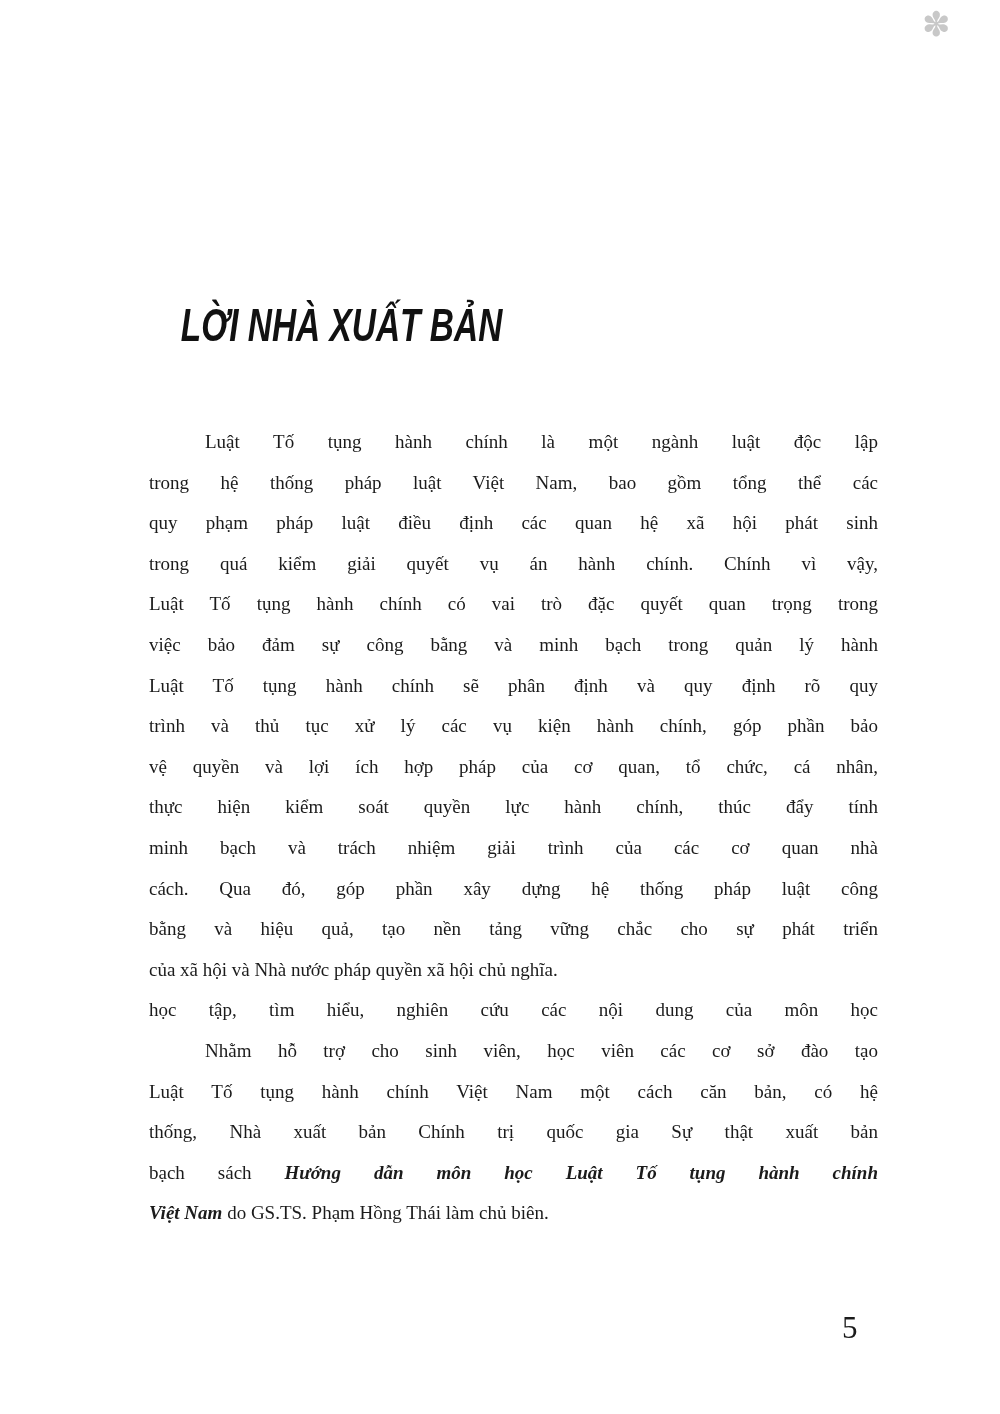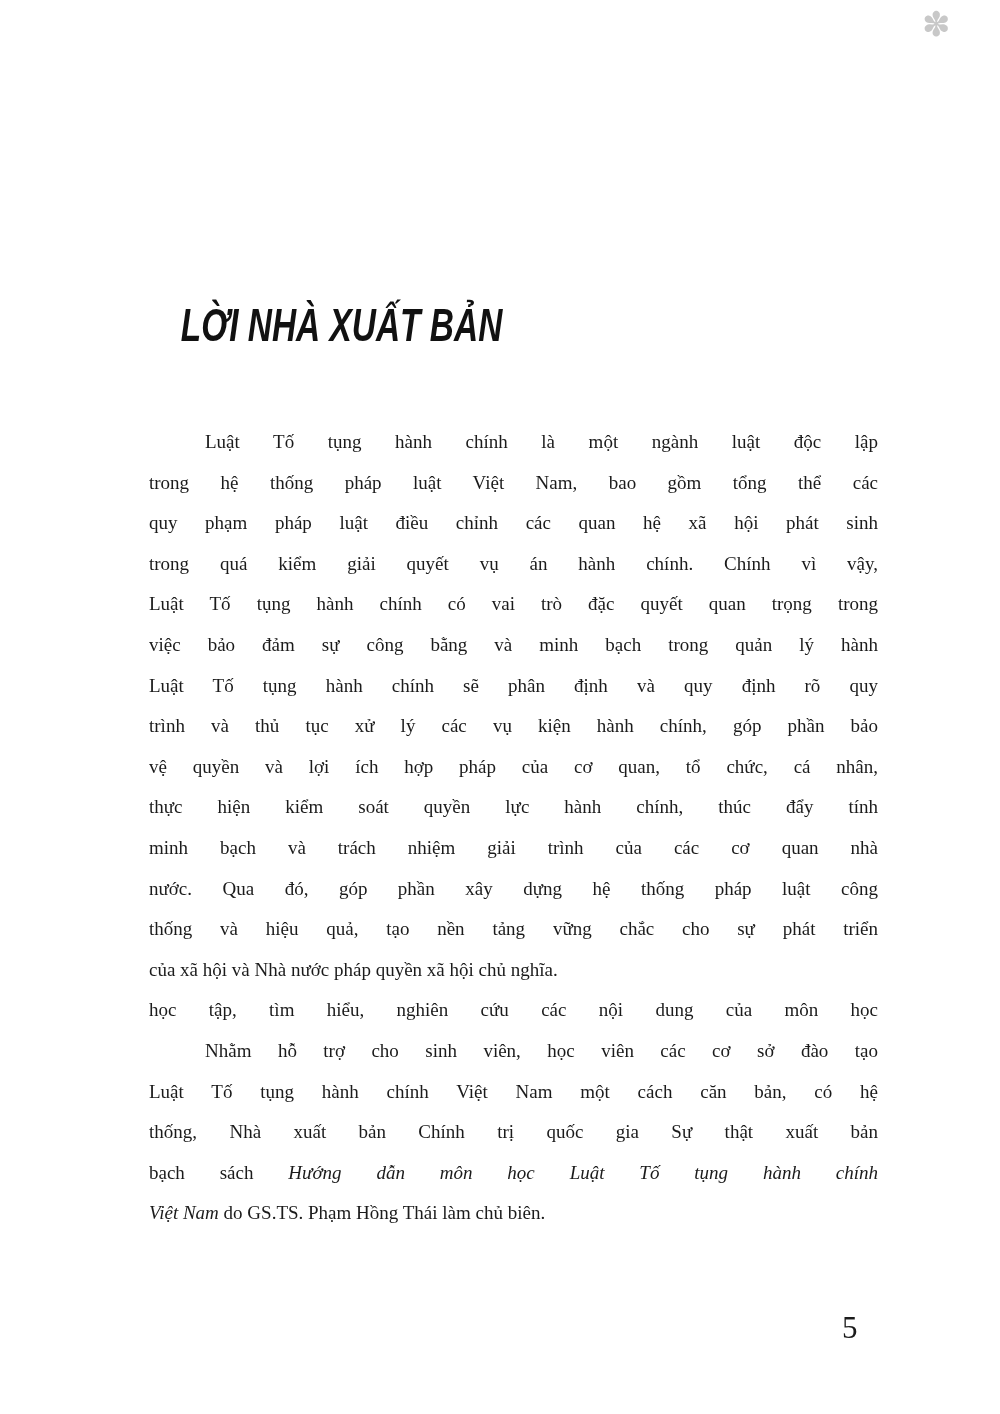--- a/index.html
+++ b/index.html
@@ -60,21 +60,21 @@
     text-align-last: justify;
     overflow: hidden;
   }
   .line.first {
     text-indent: 56px;
   }
   .line.last {
     text-align-last: left;
   }
   .bi {
-    font-weight: 400;
+    font-weight: 700;
     font-style: italic;
   }
   .page-number {
     position: absolute;
     left: 842px;
     top: 1308px;
     font-size: 31px;
     line-height: 40px;
     color: #1b1b1b;
   }
@@ -87,31 +87,31 @@
   <div class="corner-icon">✽</div>
 
   <div class="title">
     <span class="title-inner">LỜI NHÀ XUẤT BẢN</span>
   </div>
 
   <div class="text-column">
     <div>
         <div class="line first"><span>Luật Tố tụng hành chính là một ngành luật độc lập</span></div>
         <div class="line"><span>trong hệ thống pháp luật Việt Nam, bao gồm tổng thể các</span></div>
-        <div class="line"><span>quy phạm pháp luật điều chỉnh các quan hệ xã hội phát sinh</span></div>
+        <div class="line"><span>quy phạm pháp luật điều định các quan hệ xã hội phát sinh</span></div>
         <div class="line"><span>trong quá kiểm giải quyết vụ án hành chính. Chính vì vậy,</span></div>
         <div class="line"><span>Luật Tố tụng hành chính có vai trò đặc quyết quan trọng trong</span></div>
         <div class="line"><span>việc bảo đảm sự công bằng và minh bạch trong quản lý hành</span></div>
         <div class="line"><span>Luật Tố tụng hành chính sẽ phân định và quy định rõ quy</span></div>
         <div class="line"><span>trình và thủ tục xử lý các vụ kiện hành chính, góp phần bảo</span></div>
         <div class="line"><span>vệ quyền và lợi ích hợp pháp của cơ quan, tổ chức, cá nhân,</span></div>
         <div class="line"><span>thực hiện kiểm soát quyền lực hành chính, thúc đẩy tính</span></div>
         <div class="line"><span>minh bạch và trách nhiệm giải trình của các cơ quan nhà</span></div>
-        <div class="line"><span>nước. Qua đó, góp phần xây dựng hệ thống pháp luật công</span></div>
-        <div class="line"><span>thống và hiệu quả, tạo nền tảng vững chắc cho sự phát triển</span></div>
+        <div class="line"><span>cách. Qua đó, góp phần xây dựng hệ thống pháp luật công</span></div>
+        <div class="line"><span>bằng và hiệu quả, tạo nền tảng vững chắc cho sự phát triển</span></div>
         <div class="line last"><span>của xã hội và Nhà nước pháp quyền xã hội chủ nghĩa.</span></div>
       </div>
     <div>
         <div class="line"><span>học tập, tìm hiểu, nghiên cứu các nội dung của môn học</span></div>
         <div class="line first"><span>Nhằm hỗ trợ cho sinh viên, học viên các cơ sở đào tạo</span></div>
         <div class="line"><span>Luật Tố tụng hành chính Việt Nam một cách căn bản, có hệ</span></div>
         <div class="line"><span>thống, Nhà xuất bản Chính trị quốc gia Sự thật xuất bản</span></div>
         <div class="line"><span>bạch sách </span><span class="bi">Hướng dẫn môn học Luật Tố tụng hành chính</span></div>
         <div class="line last"><span class="bi">Việt Nam</span><span> do GS.TS. Phạm Hồng Thái làm chủ biên.</span></div>
       </div>

